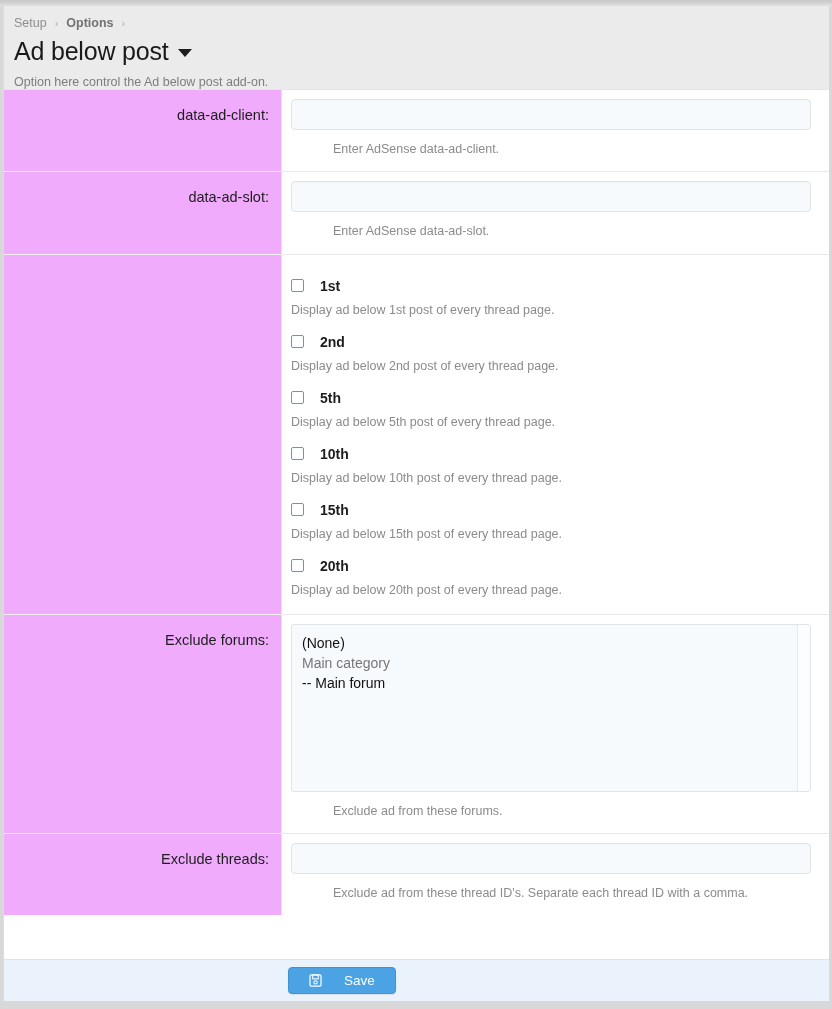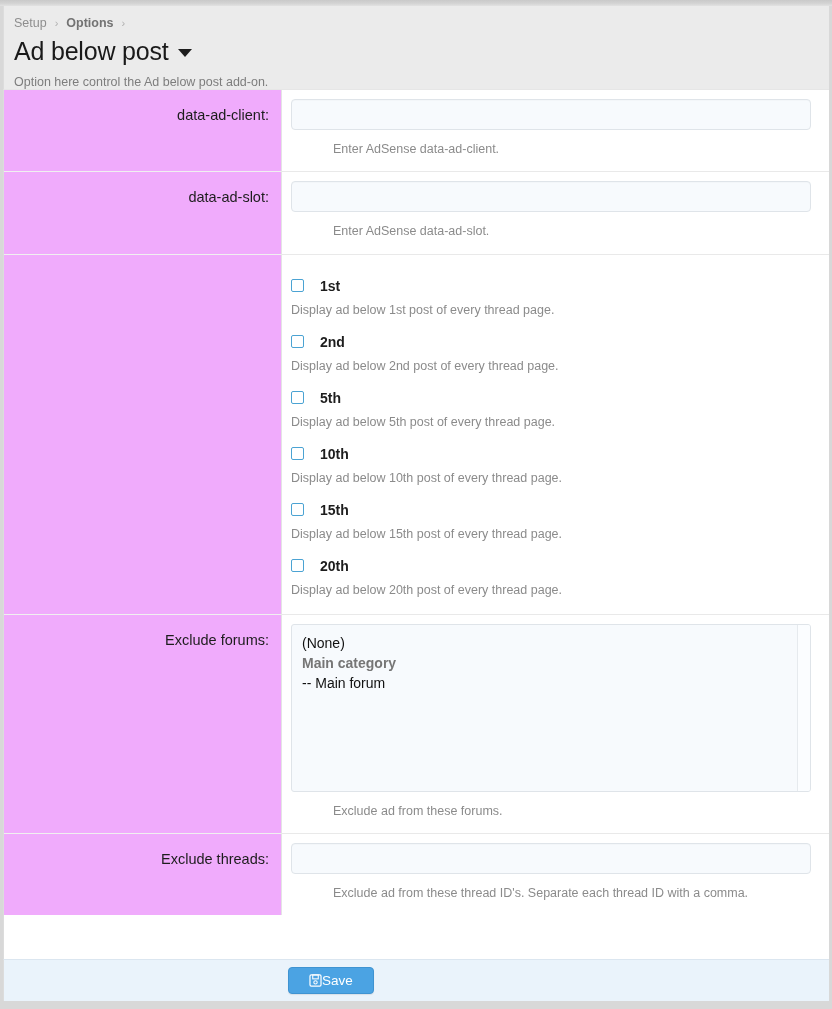--- a/index.html
+++ b/index.html
@@ -191,21 +191,20 @@
     overflow: hidden;
   }
   .opt {
     font-size: 14px;
     line-height: 20px;
     color: #111;
     white-space: nowrap;
   }
   .opt.group {
     color: #767676;
-    font-weight: bold;
   }
   .opt.child { padding-left: 0; }
   .lb-scroll {
     position: absolute;
     top: 0; right: 0;
     width: 13px; height: 100%;
     background: #fbfdff;
     border-left: 1px solid #e6eaee;
   }
 
@@ -220,21 +219,21 @@
     border-top: 1px solid #dbe6f0;
     border-left: 1px solid #dcdcdc;
     display: flex;
     align-items: center;
   }
   .footer .spacer { width: 284px; }
 
   .save-btn {
     display: inline-flex;
     align-items: center;
-    gap: 0;
+    gap: 22px;
     height: 27px;
     padding: 0 20px;
     background: #4ba3e3;
     border: 1px solid #3f93d1;
     border-radius: 4px;
     color: #ffffff;
     font-size: 13.5px;
     font-family: "Liberation Sans", sans-serif;
     cursor: pointer;
     box-shadow: 0 1px 1px rgba(0,0,0,0.08);

